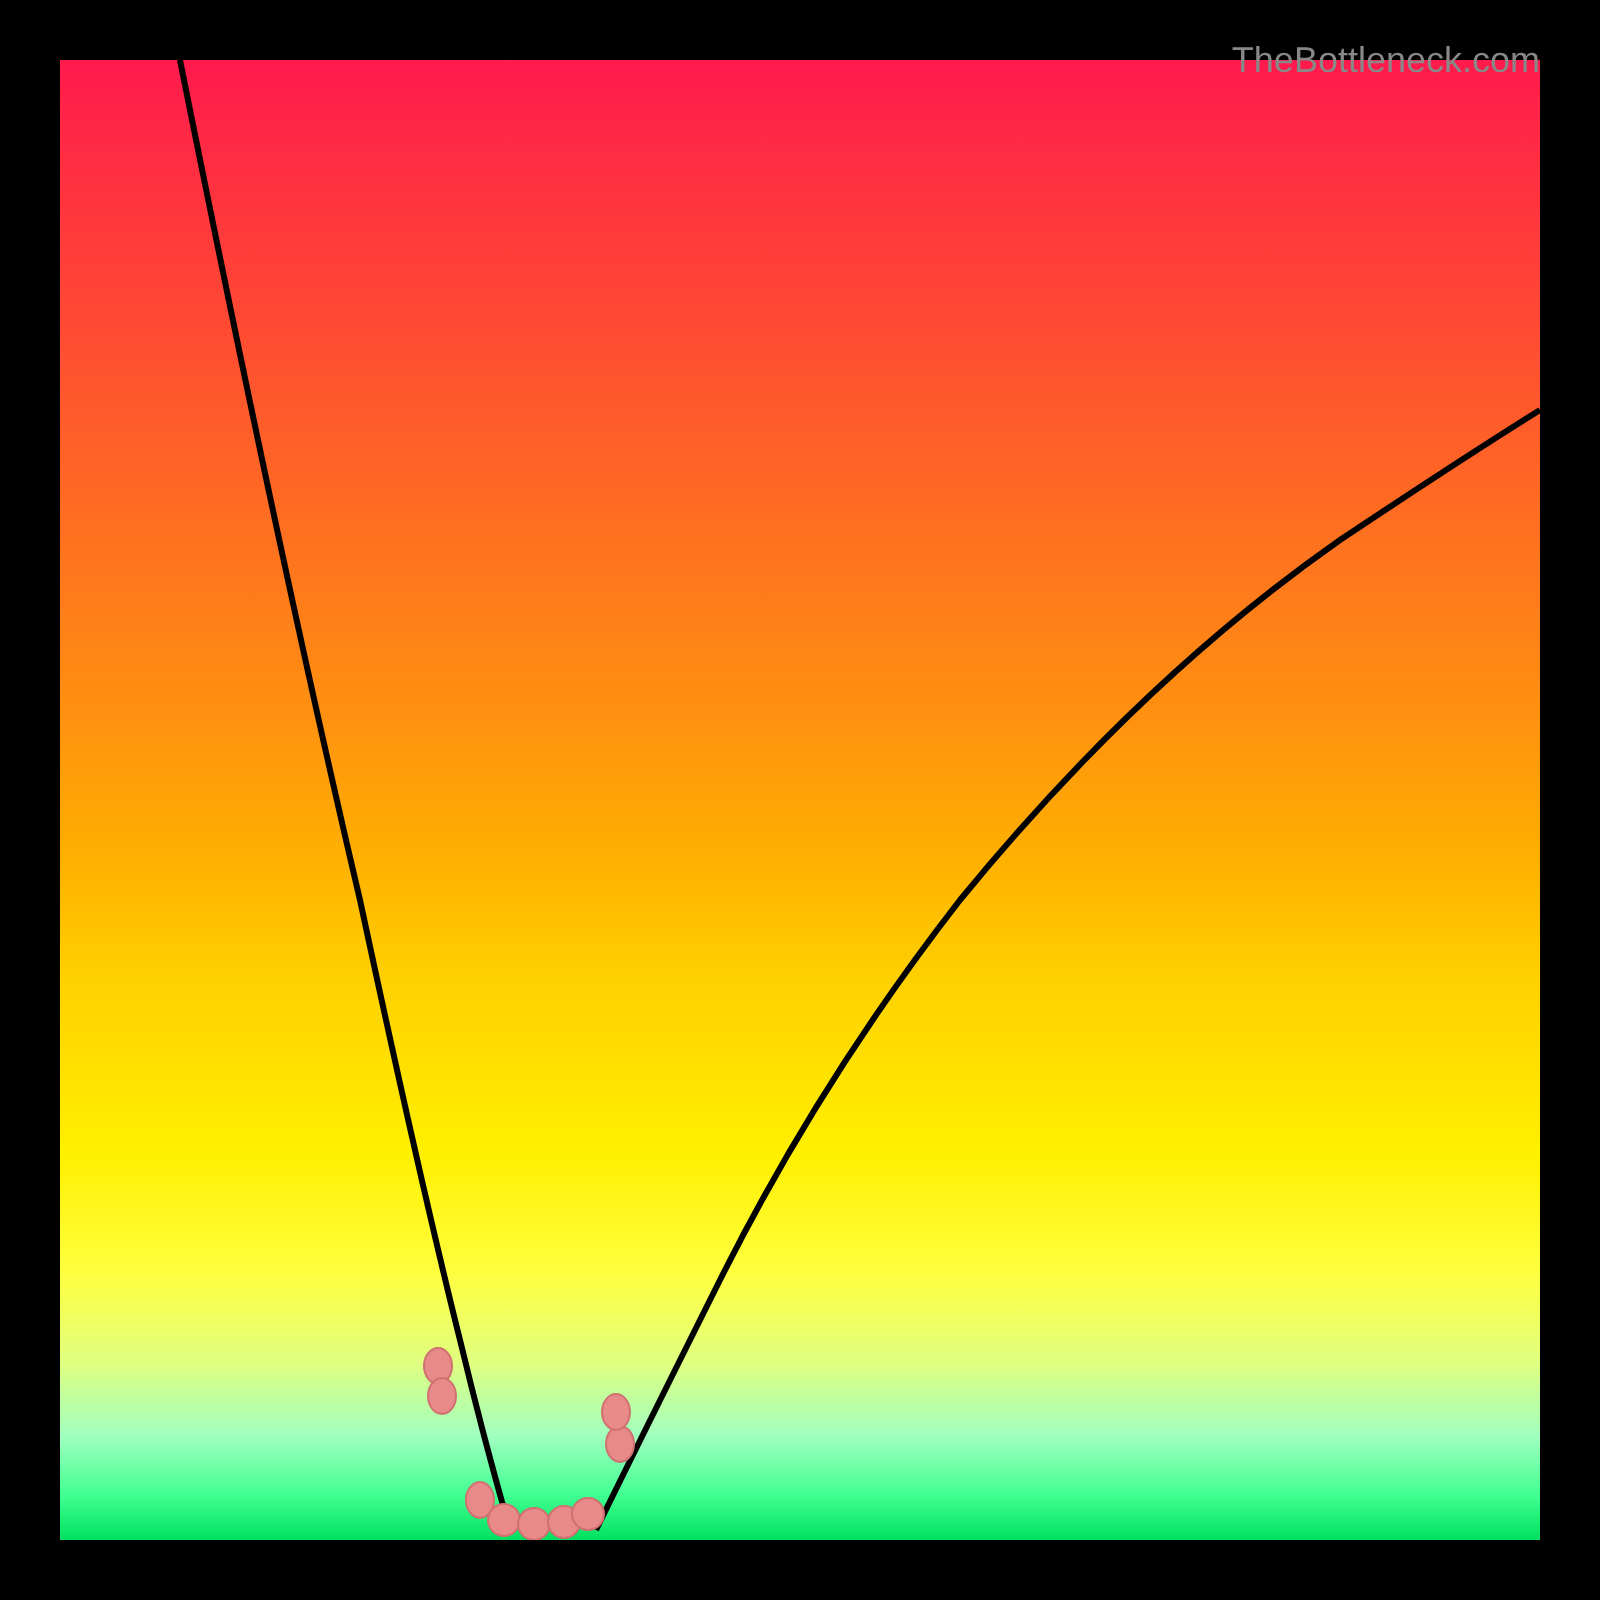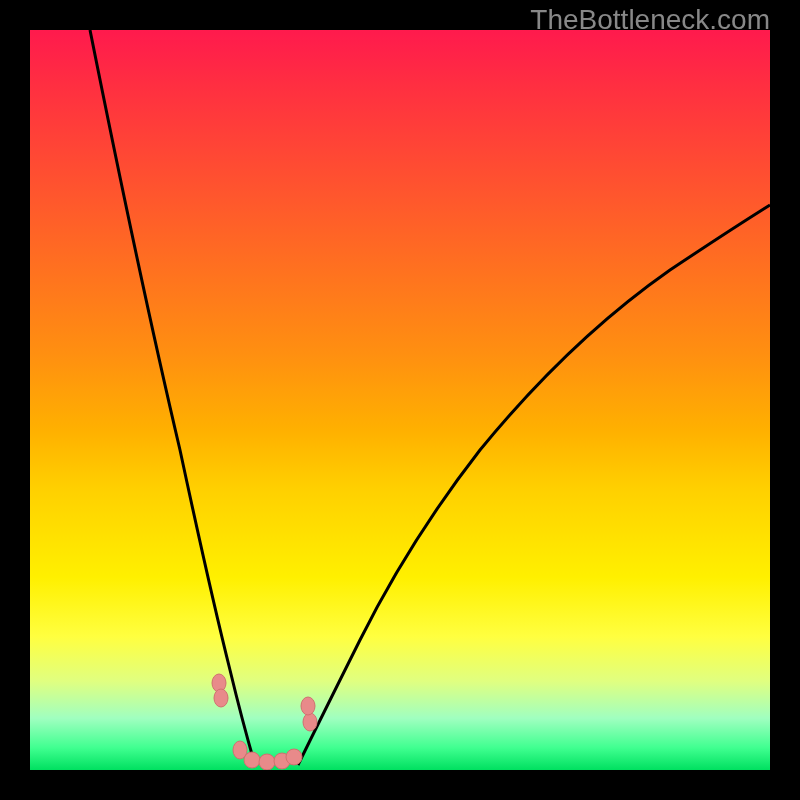--- a/index.html
+++ b/index.html
@@ -29,24 +29,24 @@
       #fff000 74%,
       #ffff40 82%,
       #e0ff80 88%,
       #a0ffc0 93%,
       #40ff90 97%,
       #00e060 100%
     );
   }
   .watermark {
     position: absolute;
-    top: 4px;
+    top: 20px;
     right: 30px;
     color: #888;
-    font-size: 28px;
+    font-size: 18px;
     font-weight: 500;
     z-index: 10;
   }
   svg.curves {
     position: absolute;
     left: 0;
     top: 0;
     width: 740px;
     height: 740px;
   }

